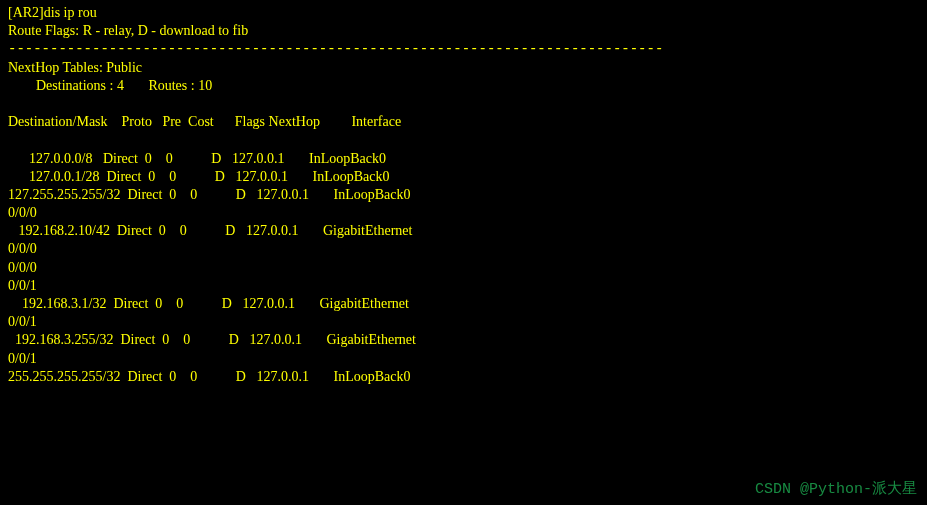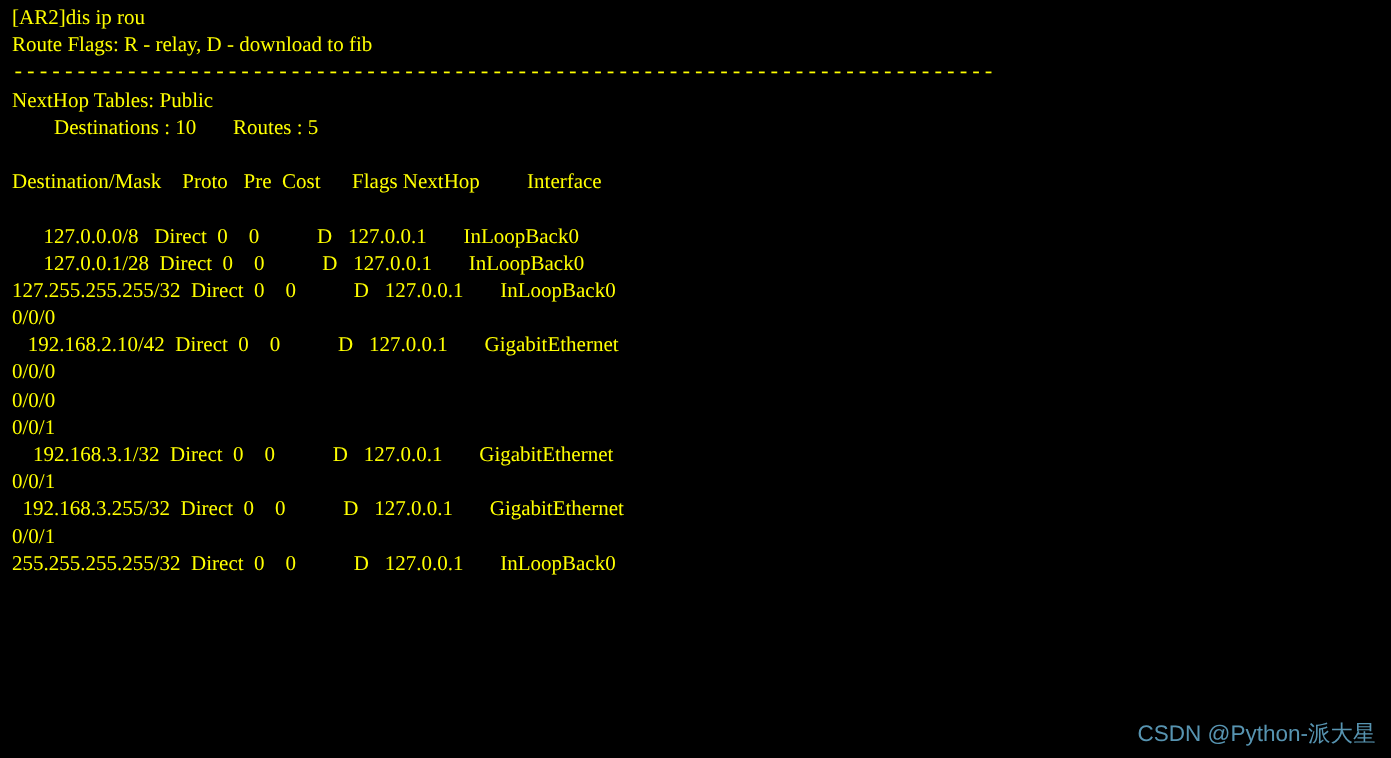--- a/index.html
+++ b/index.html
@@ -17,34 +17,34 @@
     }
     .line { white-space: pre; font-family: Liberation Serif, serif; }
     .divider {
       white-space: pre;
       overflow: hidden;
     }
     .watermark {
       position: absolute;
       bottom: 6px;
       right: 10px;
-      color: #7dd3fc;
+      color: #22c55e;
       font-size: 15px;
       opacity: 0.7;
-      font-family: Liberation Sans, sans-serif;
+      font-family: Liberation Mono, monospace;
     }
   </style>
 </head>
 <body>
 
 <div class="line">[AR2]dis ip rou</div>
 <div class="line">Route Flags: R - relay, D - download to fib</div>
 <div class="divider">------------------------------------------------------------------------------</div>
 <div class="line">NextHop Tables: Public</div>
-<div class="line">        Destinations : 10       Routes : 5</div>
+<div class="line">        Destinations : 4       Routes : 10</div>
 <div class="line">&nbsp;</div>
 <div class="line">Destination/Mask    Proto   Pre  Cost      Flags NextHop         Interface</div>
 <div class="line">&nbsp;</div>
 <div id="rows">
     <div class="line">      127.0.0.0/8   Direct  0    0           D   127.0.0.1       InLoopBack0</div>
     <div class="line">      127.0.0.1/28  Direct  0    0           D   127.0.0.1       InLoopBack0</div>
     <div class="line">127.255.255.255/32  Direct  0    0           D   127.0.0.1       InLoopBack0</div>
     <div class="line">0/0/0</div>
     <div class="line">   192.168.2.10/42  Direct  0    0           D   127.0.0.1       GigabitEthernet</div>
     <div class="line">0/0/0</div>

